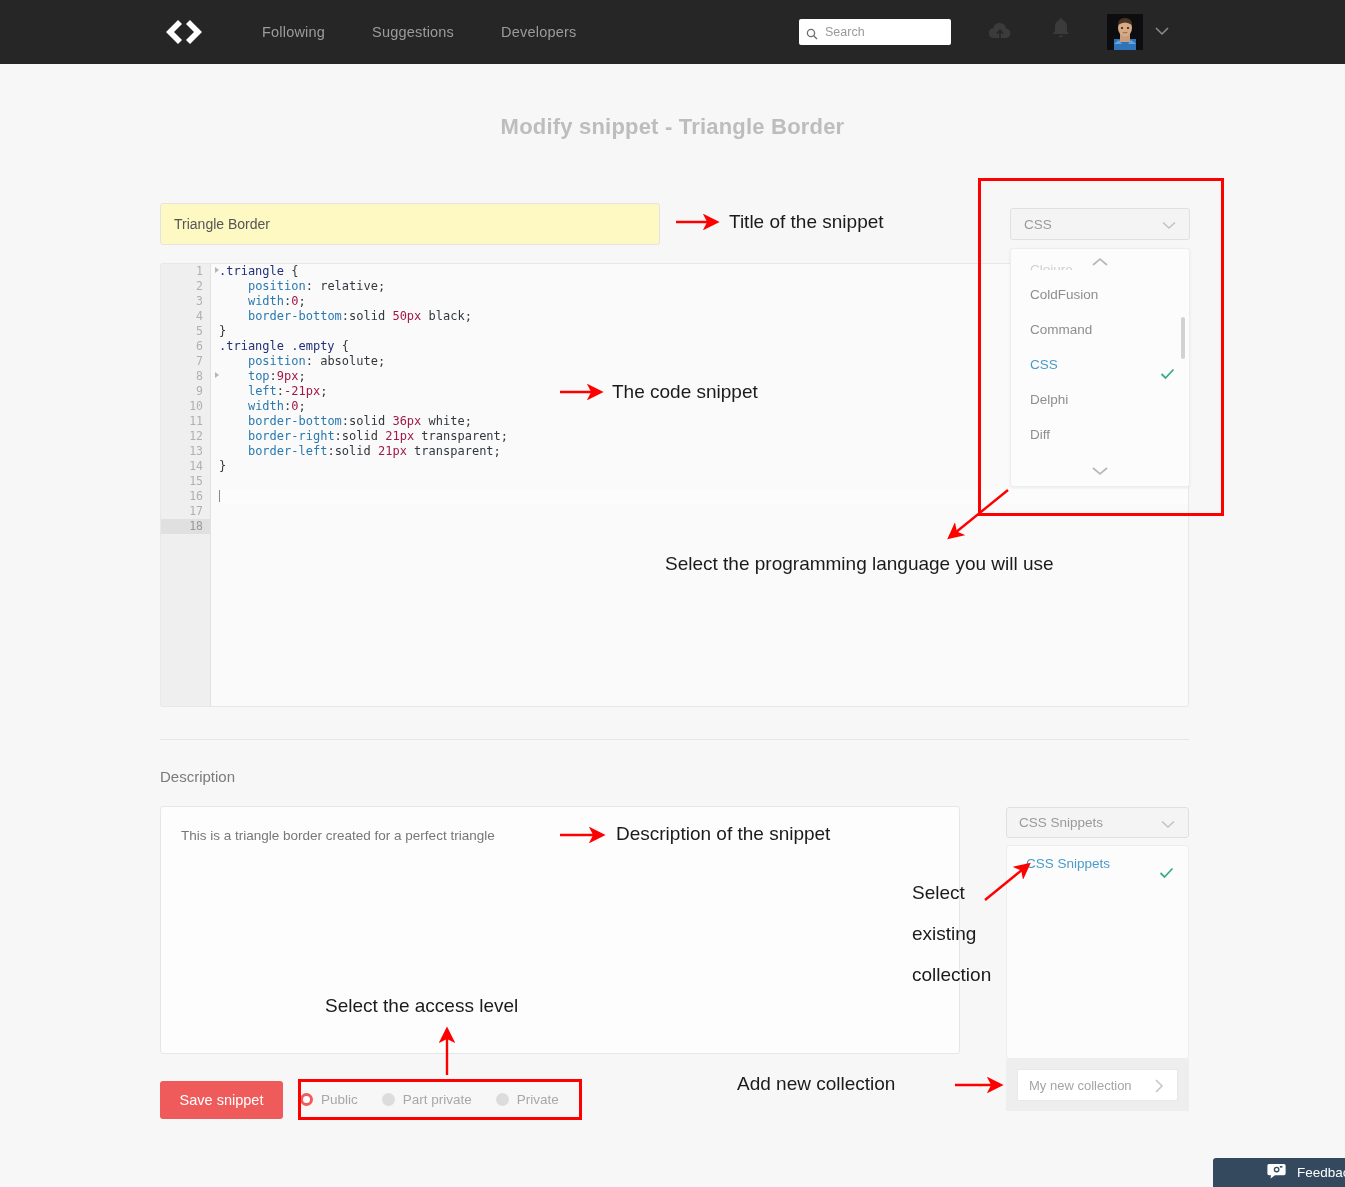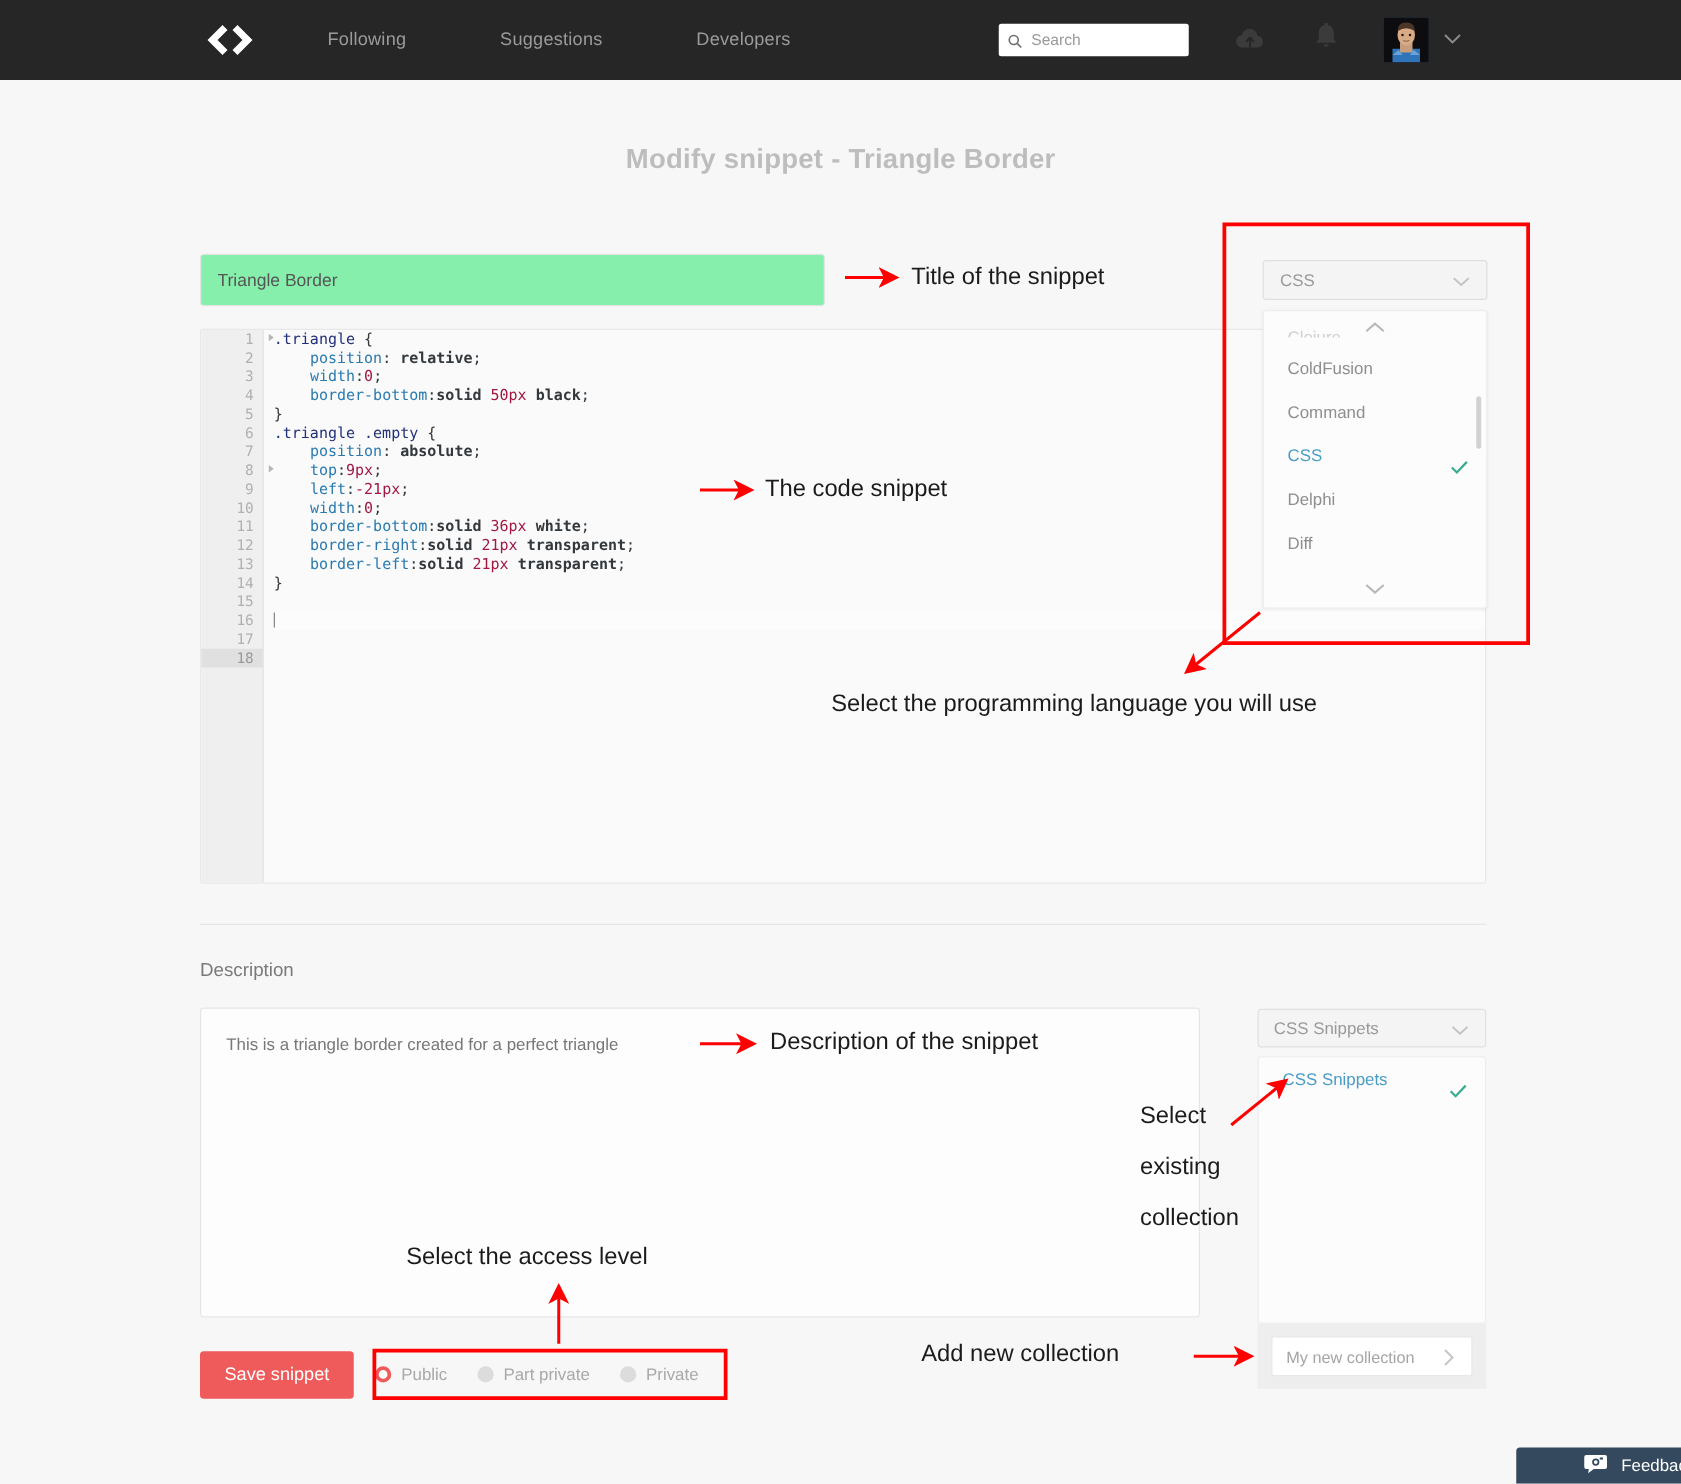--- a/index.html
+++ b/index.html
@@ -14,21 +14,21 @@
   }
 
   
   .topbar {
     position:absolute; left:0; top:0; width:1345px; height:64px;
     background:#262626;
     display:flex; align-items:center;
   }
   .logo { margin-left:163px; width:42px; height:34px; display:flex; align-items:center; justify-content:center; }
   .logo svg { display:block; }
-  .navlinks { display:flex; align-items:center; margin-left:57px;gap:28px; }
+  .navlinks { display:flex; align-items:center; margin-left:57px; }
   .navlink {
     color:#9b9b9b; font-size:14.5px; margin-right:47px; cursor:pointer;
     letter-spacing:.2px;
   }
   .navlink:last-child { margin-right:0; }
   .searchwrap {
     position:absolute; left:799px; top:19px; width:152px; height:26px;
     background:#fff; border-radius:2px; display:flex; align-items:center;
   }
   .searchwrap .sicon { margin-left:7px; width:12px; height:12px; display:block; }
@@ -49,21 +49,21 @@
 
   
   .page-title {
     position:absolute; left:0; top:114px; width:1345px; text-align:center;
     font-size:22px; font-weight:bold; color:#bdbdbd; letter-spacing:.2px;
   }
 
   
   .title-input {
     position:absolute; left:160px; top:203px; width:500px; height:42px;
-    background:#86efac; border:1px solid #e3e3e3; border-radius:3px;
+    background:#fef9c3; border:1px solid #e3e3e3; border-radius:3px;
     font-size:14px; color:#555; padding:0 13px;
     font-family:"Liberation Sans", sans-serif; outline:none;
   }
 
   
   .editor {
     position:absolute; left:160px; top:263px; width:1029px; height:444px;
     background:#fafafa; border:1px solid #e8e8e8; border-radius:2px;
     overflow:hidden;
   }
@@ -83,21 +83,21 @@
   }
   .ln { position:relative; }
   .code {
     position:absolute; left:50px; top:0; right:0; padding-left:8px;
     font-family:"DejaVu Sans Mono", monospace; font-size:12px;
   }
   .code .cl { height:15px; line-height:15px; white-space:pre; }
   .code .cl.active { background:#fcfcfc; }
   .sel  { color:#22307a; }
   .prop { color:#2a7ab0; }
-  .val  { color:#33383d;font-weight:bold; }
+  .val  { color:#33383d; }
   .num  { color:#a11843; }
   .pun  { color:#33383d; }
   .caret {
     display:inline-block; width:1px; height:12px; background:#888;
     vertical-align:-2px;
   }
 
   
   .lang-select {
     position:absolute; left:1010px; top:208px; width:180px; height:32px;

